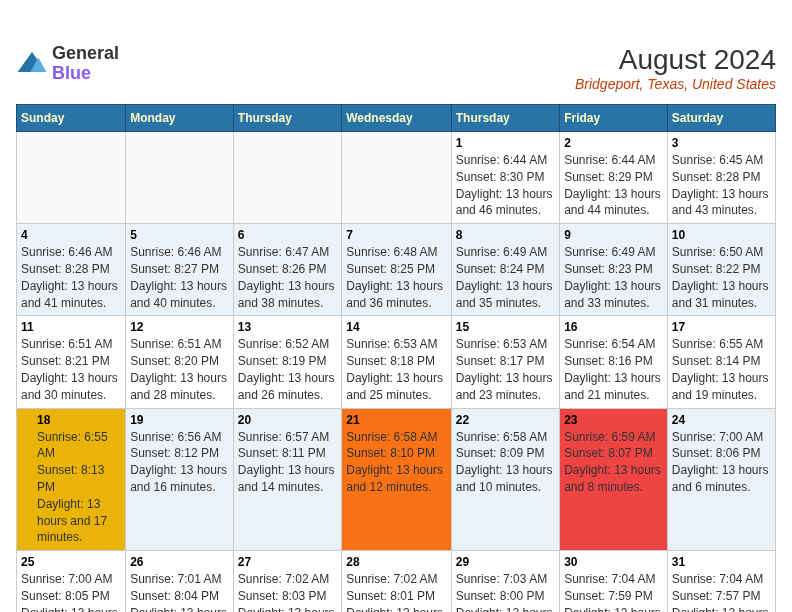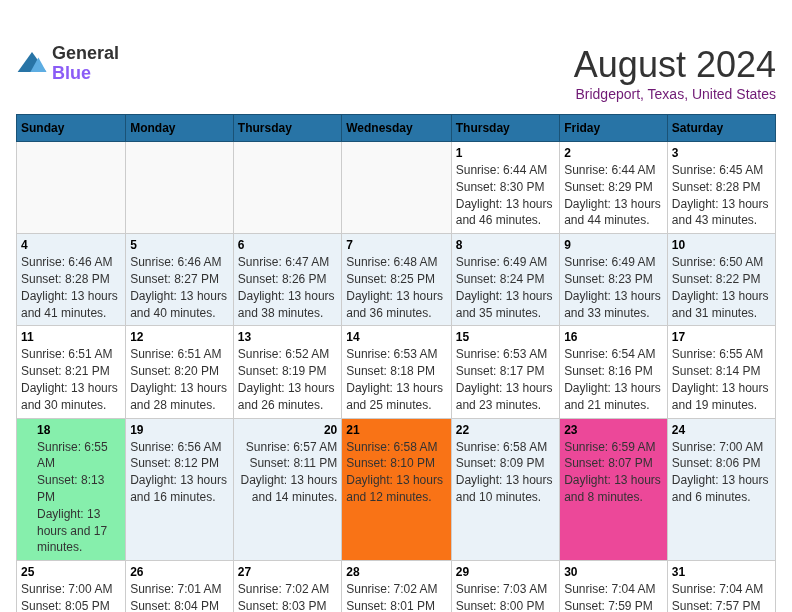--- a/index.html
+++ b/index.html
@@ -30,36 +30,37 @@
     .logo-text span.general { color: #333; }
     .logo-text span.blue { color: #8b5cf6; }
     .logo-icon {
       width: 32px;
       height: 32px;
     }
     .title-block {
       text-align: right;
     }
     .month-year {
-      font-size: 36px;
+      font-size: 28px;
       color: #333;
       font-weight: normal;
     }
     .location {
       font-size: 14px;
-      color: #701a75;
+      color: #c2410c;
+      font-style: italic;
     }
     .calendar {
       width: 100%;
       border-collapse: collapse;
       font-size: 11px;
     }
     .calendar th {
       background: #2874a6;
-      color: #000000;
+      color: #fef9c3;
       padding: 6px 4px;
       text-align: left;
       font-size: 12px;
       border: 1px solid #1a5276;
     }
     .calendar td {
       border: 1px solid #ccc;
       vertical-align: top;
       padding: 4px;
       min-height: 80px;
@@ -206,41 +207,41 @@
         <td>
           <span class="day-number">16</span>
           <div class="day-info">Sunrise: 6:54 AM<br>Sunset: 8:16 PM<br>Daylight: 13 hours and 21 minutes.</div>
         </td>
         <td>
           <span class="day-number">17</span>
           <div class="day-info">Sunrise: 6:55 AM<br>Sunset: 8:14 PM<br>Daylight: 13 hours and 19 minutes.</div>
         </td>
       </tr>
       <tr>
-        <td style="background: #86efac; padding-left: 20px;">
+        <td style="background: #eab308; padding-left: 20px;">
           <span class="day-number">18</span>
           <div class="day-info">Sunrise: 6:55 AM<br>Sunset: 8:13 PM<br>Daylight: 13 hours and 17 minutes.</div>
         </td>
         <td style="background: rgb(234, 242, 248); margin-top: 38px;">
           <span class="day-number">19</span>
           <div class="day-info">Sunrise: 6:56 AM<br>Sunset: 8:12 PM<br>Daylight: 13 hours and 16 minutes.</div>
         </td>
-        <td style="background: rgb(234, 242, 248); text-align: right;">
+        <td style="background: rgb(234, 242, 248);">
           <span class="day-number">20</span>
           <div class="day-info">Sunrise: 6:57 AM<br>Sunset: 8:11 PM<br>Daylight: 13 hours and 14 minutes.</div>
         </td>
         <td style="background: #f97316;">
           <span class="day-number">21</span>
           <div class="day-info">Sunrise: 6:58 AM<br>Sunset: 8:10 PM<br>Daylight: 13 hours and 12 minutes.</div>
         </td>
         <td style="background: rgb(234, 242, 248); margin-top: 46px;">
           <span class="day-number">22</span>
           <div class="day-info">Sunrise: 6:58 AM<br>Sunset: 8:09 PM<br>Daylight: 13 hours and 10 minutes.</div>
         </td>
-        <td style="background: #ec4899; margin-left: 35px;">
+        <td style="background: #ef4444; margin-left: 35px;">
           <span class="day-number">23</span>
           <div class="day-info">Sunrise: 6:59 AM<br>Sunset: 8:07 PM<br>Daylight: 13 hours and 8 minutes.</div>
         </td>
         <td style="background: rgb(234, 242, 248);">
           <span class="day-number">24</span>
           <div class="day-info">Sunrise: 7:00 AM<br>Sunset: 8:06 PM<br>Daylight: 13 hours and 6 minutes.</div>
         </td>
       </tr>
       <tr>
         <td>

